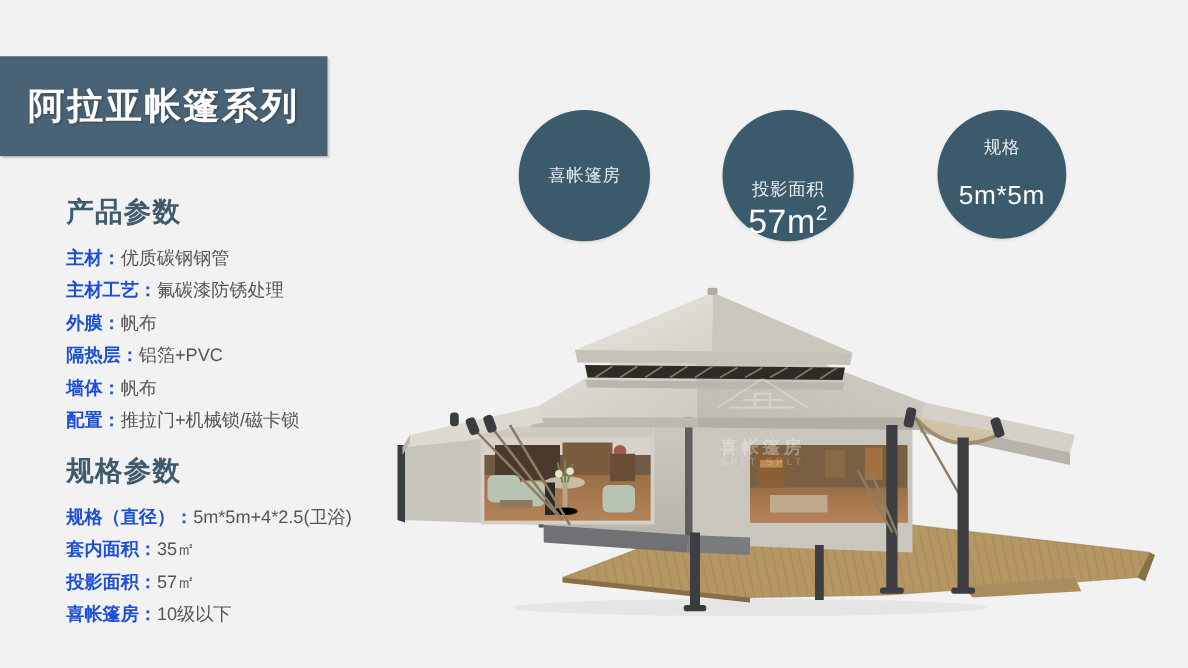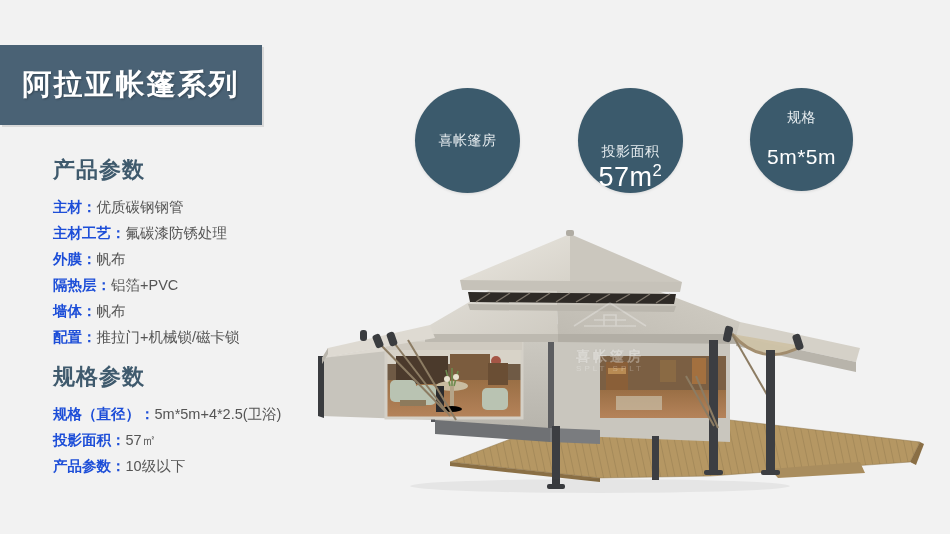--- a/index.html
+++ b/index.html
@@ -96,24 +96,27 @@
     </div>
   </div>
 
   <div class="spec-block" id="size-block">
     <div class="sec-title">规格参数</div>
 
     <div class="spec-row">
       <span class="k">规格（直径）：</span><span class="v">5m*5m+4*2.5(卫浴)</span>
     </div>
     <div class="spec-row">
+      <span class="k">套内面积：</span><span class="v">35㎡</span>
+    </div>
+    <div class="spec-row">
       <span class="k">投影面积：</span><span class="v">57㎡</span>
     </div>
     <div class="spec-row">
-      <span class="k">产品参数：</span><span class="v">10级以下</span>
+      <span class="k">喜帐篷房：</span><span class="v">10级以下</span>
     </div>
   </div>
 
   <div class="circle c1">
     <div class="c-label">喜帐篷房</div>
   </div>
 
   <div class="circle c2">
     <div class="c-label">投影面积</div>
     <div class="c-value"><span>57</span><span>m</span><span class="sup">2</span></div>

